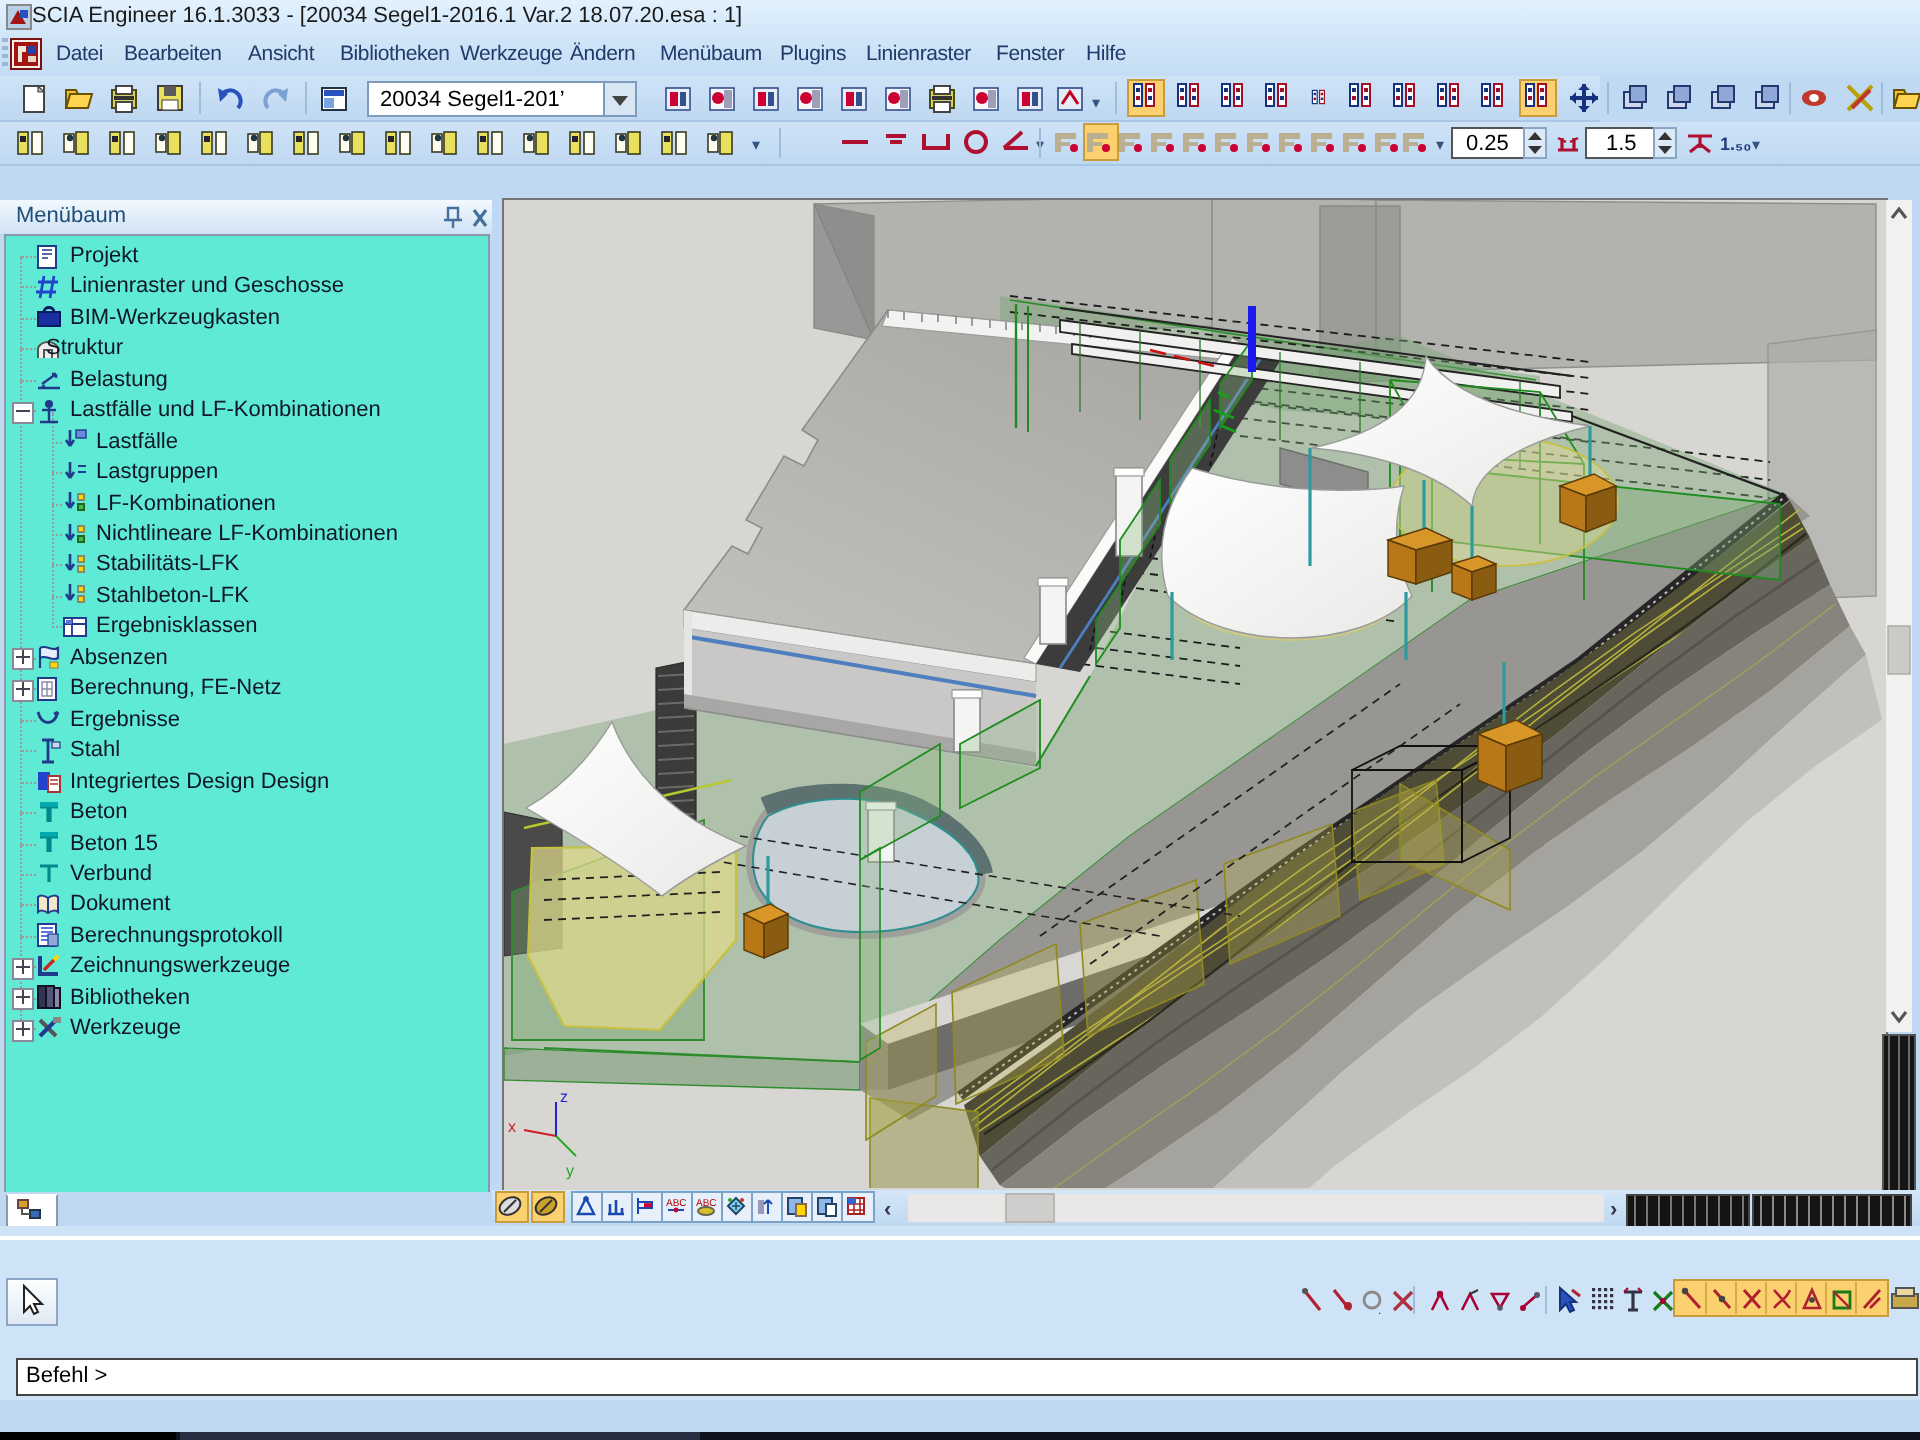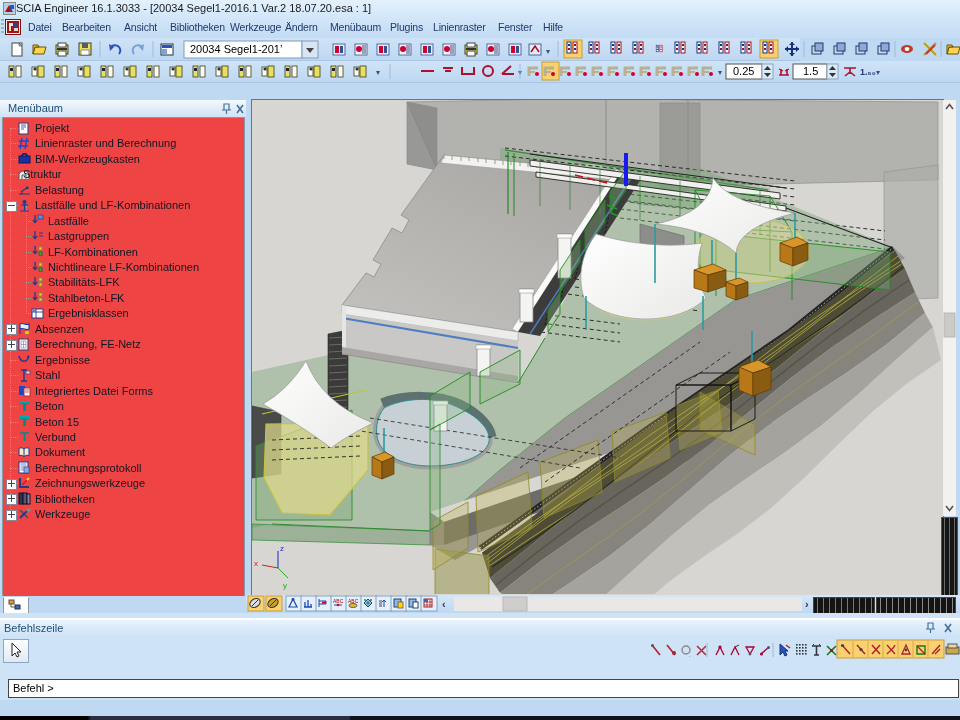--- a/index.html
+++ b/index.html
@@ -9,21 +9,21 @@
 font-size:11px;color:#1a1a1a;}
 #titlebar .txt{position:absolute;left:16px;top:2px;}
 #menubar{left:0;top:17px;width:960px;height:21px;background:linear-gradient(#d3e6f8,#c3dcf4);}
 .menuitem{position:absolute;top:4px;font-size:10.5px;color:#203a6b;letter-spacing:-0.2px;}
 #tb1{left:0;top:38px;width:800px;height:22px;background:linear-gradient(#cfe3f7,#bed8f1);border-bottom:1px solid #aac6e4;}
 #tb2{left:0;top:61px;width:960px;height:21px;background:linear-gradient(#cfe3f7,#bed8f1);border-bottom:1px solid #aac6e4;}
 .grip{position:absolute;top:3px;width:3px;height:16px;
 background:repeating-linear-gradient(#9ab6d4 0 2px,transparent 2px 4px);}
 #lpanel-head{left:0;top:100px;width:246px;height:17px;background:linear-gradient(#f3f9ff,#cfe2f4);
 font-size:11px;color:#1f4e79;}
-#tree{left:2px;top:117px;width:241px;height:479px;background:#ef4444;border:1px solid #8a98a8;overflow:hidden;}
+#tree{left:2px;top:117px;width:241px;height:479px;background:#5eead4;border:1px solid #8a98a8;overflow:hidden;}
 .trow{position:absolute;font-size:11px;color:#101626;white-space:nowrap;}
 #vp{left:251px;top:99px;width:691px;height:496px;border:1px solid #747474;background:#d7d6d3;}
 #vsb{left:943px;top:100px;width:13px;height:416px;background:#f2f1ef;}
 #vbar{left:941px;top:517px;width:15px;height:84px;background:#111;border:1px solid #555;
 background:repeating-linear-gradient(90deg,#151515 0 2px,#6a6a6a 2px 3px,#151515 3px 5px);}
 #botrow{left:246px;top:595px;width:714px;height:18px;background:linear-gradient(#d5e7f9,#bfd8f0);}
 #tabrow{left:0;top:596px;width:246px;height:17px;background:#bfd9f2;}
 #cmdpanel{left:0;top:613px;width:960px;height:87px;background:#cfe3f7;}
 #statusbar{left:0;top:700px;width:960px;height:16px;background:#cfe3f7;font-size:10px;color:#1f4e79;white-space:nowrap;}
 .scell{position:absolute;top:0px;height:11px;border:1px solid;border-color:#9ab0c8 #fff #fff #9ab0c8;}
@@ -389,21 +389,21 @@
 <div style="position:absolute;left:23px;top:88px;width:1px;height:108px;border-left:1px dotted #9a9a9a;"></div>
 <div style="position:absolute;left:7px;top:10px;width:8px;height:1px;border-top:1px dotted #9a9a9a;"></div>
 <svg style="position:absolute;left:15px;top:4px;" width="13" height="13" viewBox="0 0 13 13">
           <use href="#tpage"></use>
         </svg>
 <span class="trow" style="left:32px;top:4px;">Projekt</span>
 <div style="position:absolute;left:7px;top:25px;width:8px;height:1px;border-top:1px dotted #9a9a9a;"></div>
 <svg style="position:absolute;left:15px;top:19px;" width="13" height="13" viewBox="0 0 13 13">
           <use href="#tgrid"></use>
         </svg>
-<span class="trow" style="left:32px;top:19px;">Linienraster und Berechnung</span>
+<span class="trow" style="left:32px;top:19px;">Linienraster und Geschosse</span>
 <div style="position:absolute;left:7px;top:41px;width:8px;height:1px;border-top:1px dotted #9a9a9a;"></div>
 <svg style="position:absolute;left:15px;top:34px;" width="13" height="13" viewBox="0 0 13 13">
           <use href="#tbox"></use>
         </svg>
 <span class="trow" style="left:32px;top:35px;">BIM-Werkzeugkasten</span>
 <div style="position:absolute;left:7px;top:56px;width:8px;height:1px;border-top:1px dotted #9a9a9a;"></div>
 <svg style="position:absolute;left:15px;top:50px;" width="13" height="13" viewBox="0 0 13 13">
           <use href="#tarch"></use>
         </svg>
 <span class="trow" style="left:20px;top:50px;">Struktur</span>
@@ -477,21 +477,21 @@
 <span class="trow" style="left:32px;top:236px;">Ergebnisse</span>
 <div style="position:absolute;left:7px;top:257px;width:8px;height:1px;border-top:1px dotted #9a9a9a;"></div>
 <svg style="position:absolute;left:15px;top:251px;" width="13" height="13" viewBox="0 0 13 13">
           <use href="#tsteel"></use>
         </svg>
 <span class="trow" style="left:32px;top:251px;">Stahl</span>
 <div style="position:absolute;left:7px;top:273px;width:8px;height:1px;border-top:1px dotted #9a9a9a;"></div>
 <svg style="position:absolute;left:15px;top:266px;" width="13" height="13" viewBox="0 0 13 13">
           <use href="#tidf"></use>
         </svg>
-<span class="trow" style="left:32px;top:267px;">Integriertes Datei Forms</span>
+<span class="trow" style="left:32px;top:267px;">Integriertes Design Design</span>
 <div style="position:absolute;left:7px;top:288px;width:8px;height:1px;border-top:1px dotted #9a9a9a;"></div>
 <svg style="position:absolute;left:15px;top:282px;" width="13" height="13" viewBox="0 0 13 13">
           <use href="#tT"></use>
         </svg>
 <span class="trow" style="left:32px;top:282px;">Beton</span>
 <div style="position:absolute;left:7px;top:304px;width:8px;height:1px;border-top:1px dotted #9a9a9a;"></div>
 <svg style="position:absolute;left:15px;top:297px;" width="13" height="13" viewBox="0 0 13 13">
           <use href="#tT"></use>
         </svg>
 <span class="trow" style="left:32px;top:298px;">Beton 15</span>
@@ -841,27 +841,20 @@
 <div class="abs" id="tabrow">
 <div style="position:absolute;left:3px;top:1px;width:24px;height:15px;background:#fff;border:1px solid #8a98a8;border-top:1px solid #fff;"></div>
 <svg style="position:absolute;left:8px;top:3px;" width="14" height="12" viewBox="0 0 14 12">
         <rect x="1" y="1" width="5" height="4" fill="#d8a02a" stroke="#644"></rect>
         <rect x="7" y="6" width="5" height="4" fill="#3a6ab0" stroke="#234"></rect>
         <path d="M3 5 V8 H7" stroke="#555" fill="none"></path>
       </svg>
 </div>
 <div class="abs" id="cmdpanel">
 <div style="position:absolute;left:0;top:5px;width:960px;height:2px;background:#fff;"></div>
-<div style="position:absolute;left:0;top:7px;width:960px;height:16px;background:linear-gradient(#e8f3fd,#cfe3f7);font-size:11px;color:#1f4e79;">
-        <span style="position:absolute;left:4px;top:2px;">Befehlszeile</span>
-<svg style="position:absolute;left:925px;top:2px;" width="30" height="12" viewBox="0 0 30 12">
-          <path d="M3 1 L8 1 L8 7 L3 7 Z M5.5 7 L5.5 11 M1 7 L10 7" stroke="#44709d" fill="none" stroke-width="1.2"></path>
-          <path d="M20 2 L26 10 M26 2 L20 10" stroke="#44709d" stroke-width="1.6" fill="none"></path>
-        </svg>
-</div>
 <div style="position:absolute;left:3px;top:26px;width:24px;height:22px;background:linear-gradient(#fdfefe,#dfe9f3);border:1px solid #8aa6c4;">
 <svg width="22" height="20" viewBox="0 0 22 20">
           <path d="M8 3 L8 16 L11 13 L13 17 L15 16 L13 12 L17 12 Z" fill="#fff" stroke="#222" stroke-width="1"></path>
         </svg>
 </div>
 <div id="snaprow" style="position:absolute;left:610px;top:26px;width:365px;height:24px;">
         <svg style="position:absolute;left:0;top:0;" width="365" height="22" viewBox="0 0 365 22">
           <g transform="translate(40,4)">
             <path d="M2 2 L10 12" stroke="#b02030" stroke-width="1.6"></path>
             <circle cx="2.5" cy="2.5" r="1.5" fill="#555"></circle>

